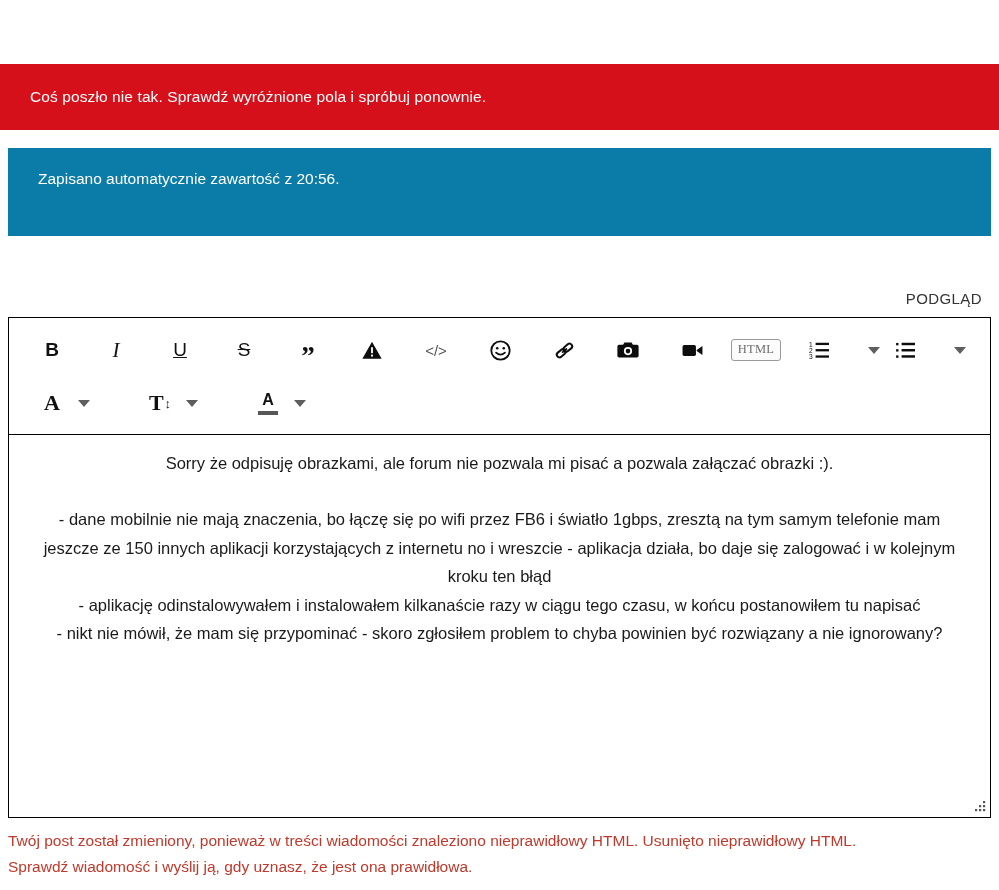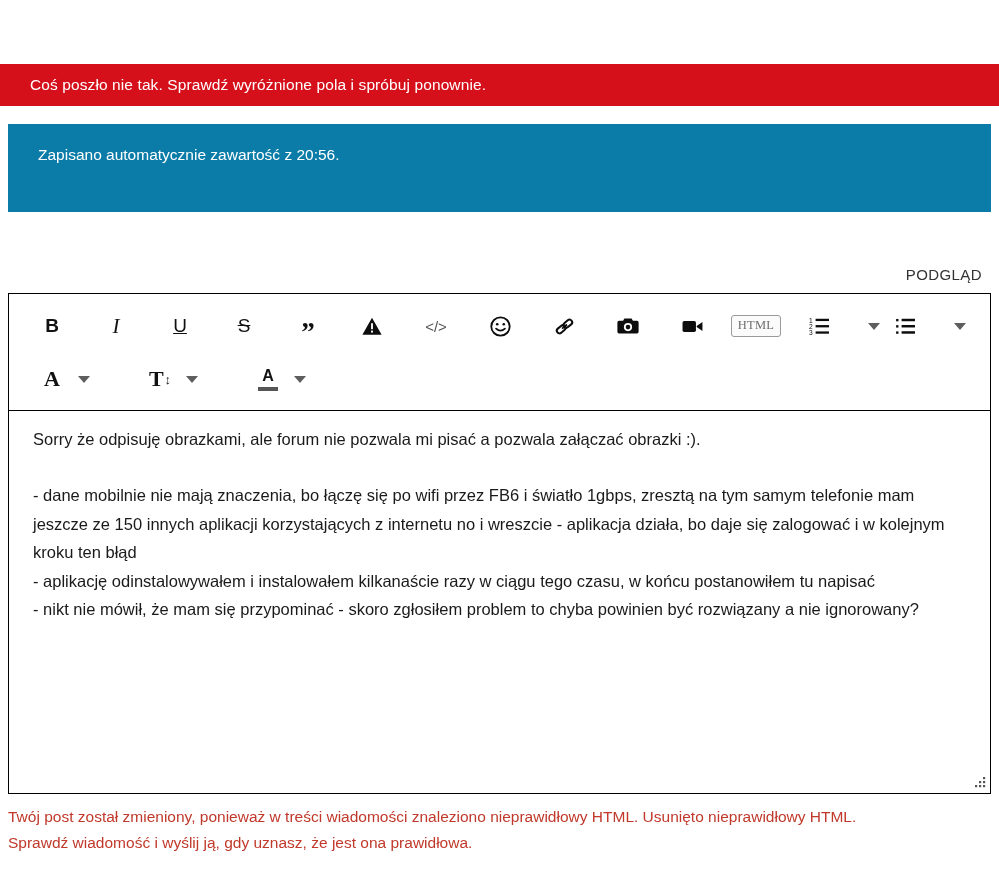--- a/index.html
+++ b/index.html
@@ -17,21 +17,21 @@
     position: relative;
   }
 
   
   .top-spacer { height: 64px; background: #ffffff; }
 
   
   .error-banner {
     background: #d5101a;
     color: #ffffff;
-    height: 42px;
+    height: 66px;
     display: flex;
     align-items: center;
     padding: 0 30px;
     font-size: 15.5px;
     letter-spacing: 0.1px;
   }
 
   
   .autosave-notice {
     background: #0b7ca8;
@@ -164,21 +164,21 @@
   
   .content {
     padding: 14px 24px 24px 24px;
     min-height: 382px;
     font-size: 16.5px;
     line-height: 1.72;
     color: #1a1a1a;
     position: relative;
     outline: none;
   }
-  .content p { margin: 0 0 0 0; }
+  .content p { margin: 0 0 0 0; text-align: center; }
   .content p.blank { height: 28px; }
 
   .resize-grip {
     position: absolute;
     right: 3px;
     bottom: 3px;
     width: 14px;
     height: 14px;
     cursor: nwse-resize;
   }

